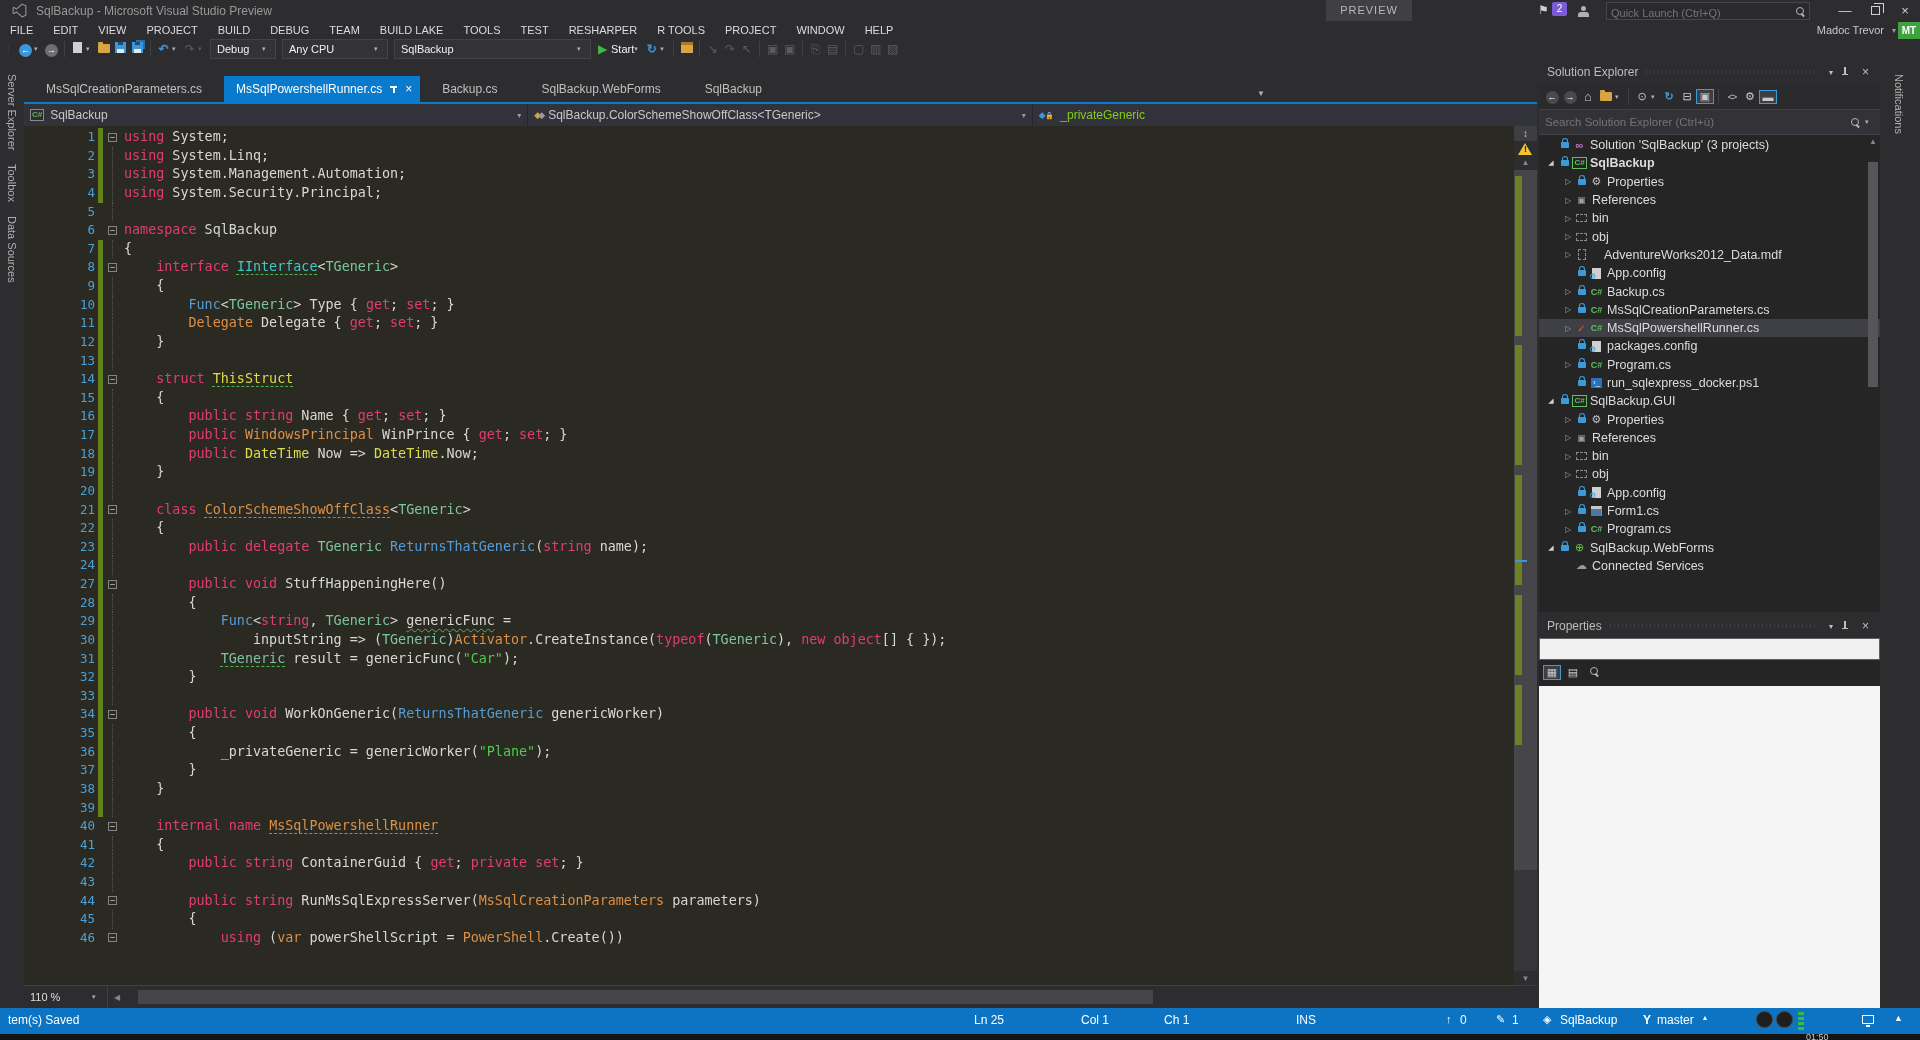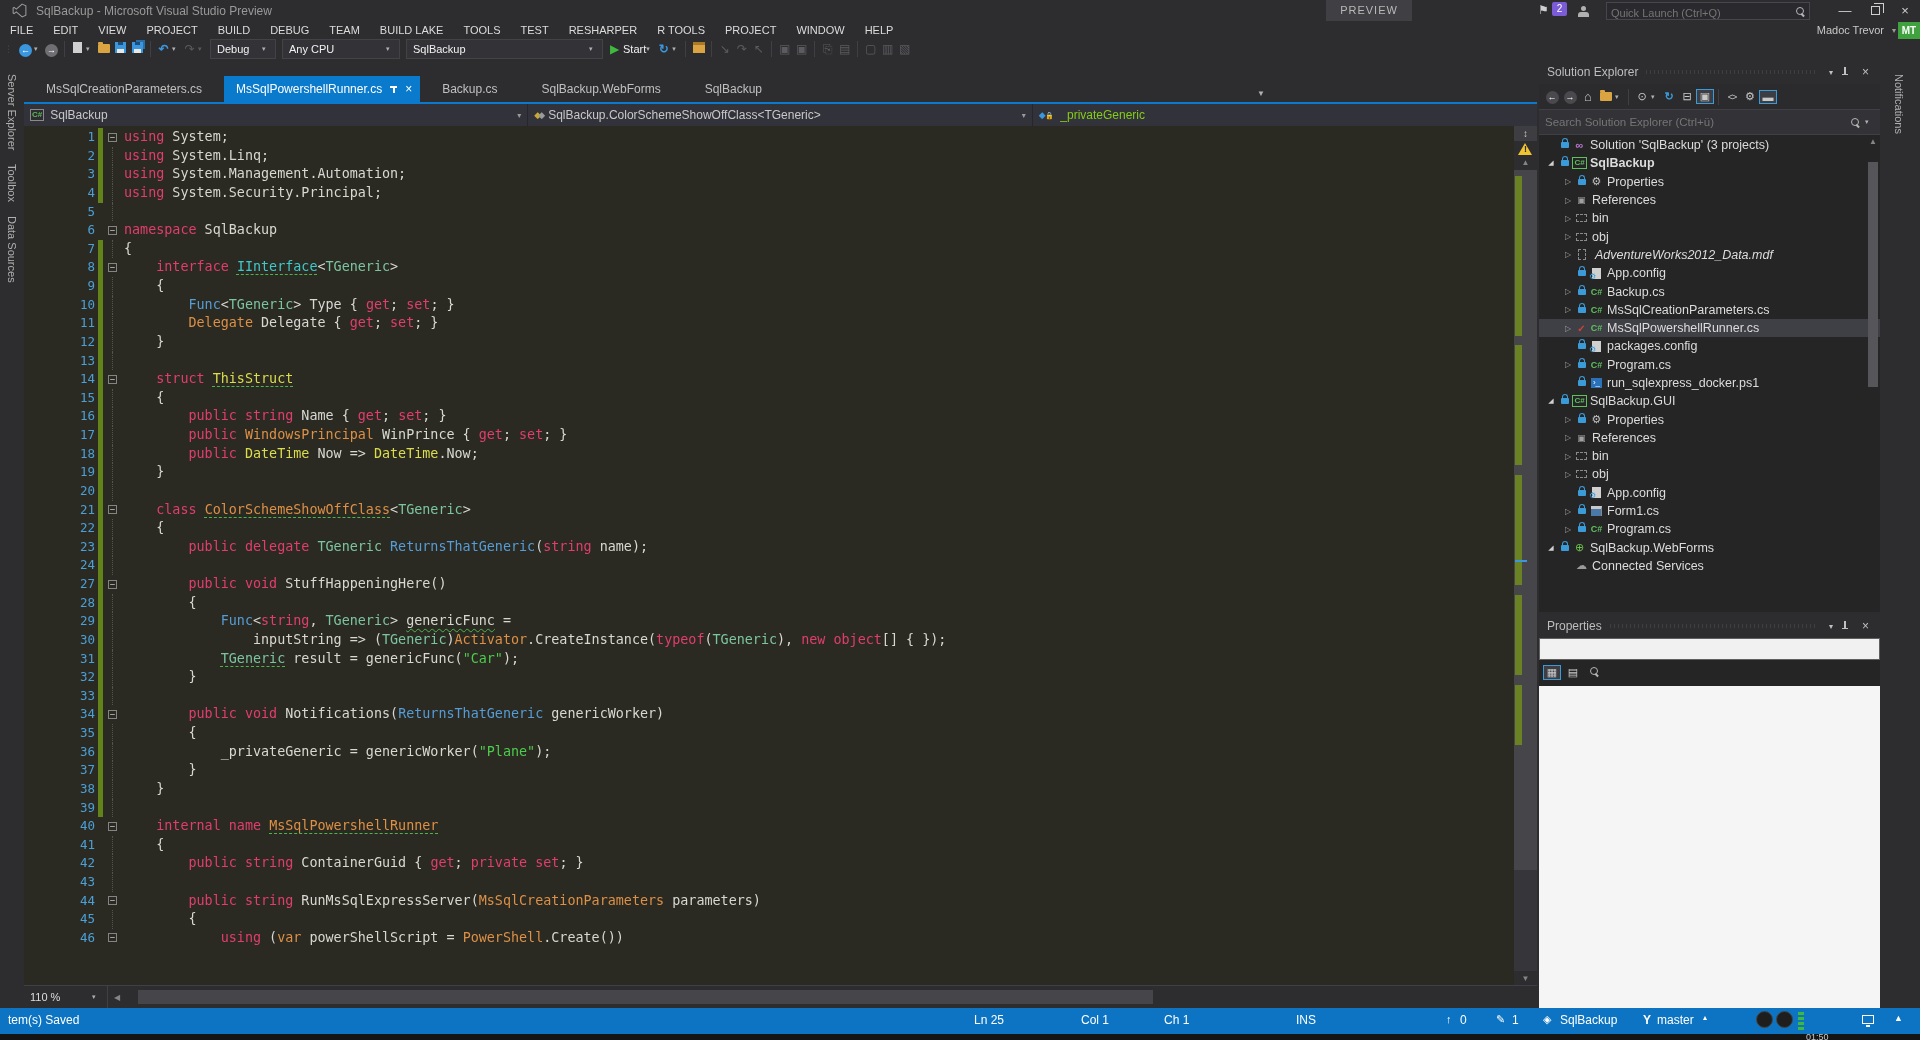--- a/index.html
+++ b/index.html
@@ -238,21 +238,21 @@
   <span class="tb-ic"><span class="floppy floppy2"></span></span>
   <span class="tb-sep"></span>
   <span class="tb-ic" style="color:#3a96dd;font-weight:bold">↶</span>
   <span class="caret">▾</span>
   <span class="tb-ic grayed">↷</span>
   <span class="caret grayed">▾</span>
   <div class="combo" style="width:66px">
     <span>Debug</span>
       <span class="caret">▾</span>
   </div>
-  <div class="combo" style="width:118px">
+  <div class="combo" style="width:106px">
     <span>Any CPU</span>
       <span class="caret">▾</span>
   </div>
   <div class="combo" style="width:197px">
     <span>SqlBackup</span>
       <span class="caret">▾</span>
   </div>
   <span class="tb-ic" style="color:#3fba3f">▶</span>
   <span style="color:#f1f1f1;font-size:11px">Start</span>
   <span class="caret">▾</span>
@@ -630,21 +630,21 @@
             <span class="ct"></span>
           </span>
         </div>
         <div class="cl">
           <span class="ln">34</span>
           <span class="rest">
             <span class="chgbar on"></span>
             <span class="foldcol">
               <span class="foldbox">−</span>
             </span>
-            <span class="ct"><span class="tP">        </span><span class="tK">public void</span><span class="tP"> Notifications(</span><span class="tD">ReturnsThatGeneric</span><span class="tP"> genericWorker)</span></span>
+            <span class="ct"><span class="tP">        </span><span class="tK">public void</span><span class="tP"> WorkOnGeneric(</span><span class="tD">ReturnsThatGeneric</span><span class="tP"> genericWorker)</span></span>
           </span>
         </div>
         <div class="cl">
           <span class="ln">35</span>
           <span class="rest">
             <span class="chgbar on"></span>
             <span class="foldcol">
               <span class="foldguide"></span>
             </span>
             <span class="ct"><span class="tP">        {</span></span>
@@ -870,21 +870,21 @@
         <span class="tico">
           <span class="ic-dash fo"></span>
         </span>
         <span style="margin-left: 3px;">obj</span>
       </div>
       <div class="tree-row" style="padding-left: 23px;">
         <span class="ar2">▷</span>
         <span class="tico">
           <span class="ic-dash fi"></span>
         </span>
-        <span style="margin-left: 6px; font-style: italic;">AdventureWorks2012_Data.mdf</span>
+        <span style="margin-left: 15px;">AdventureWorks2012_Data.mdf</span>
       </div>
       <div class="tree-row" style="padding-left: 23px;">
         <span class="ar"></span>
         <span class="tico">
           <span class="ic-lock"></span>
         </span>
         <span class="tico">
           <span class="ic-page">
             <span class="pgear">⚙</span>
           </span>

